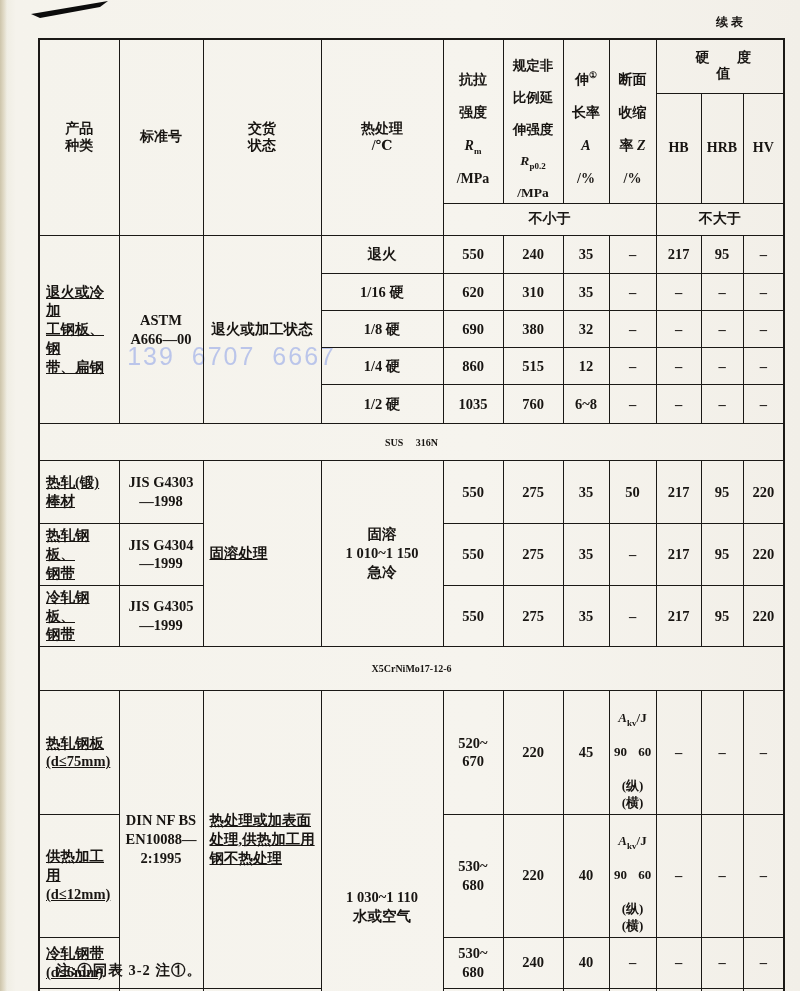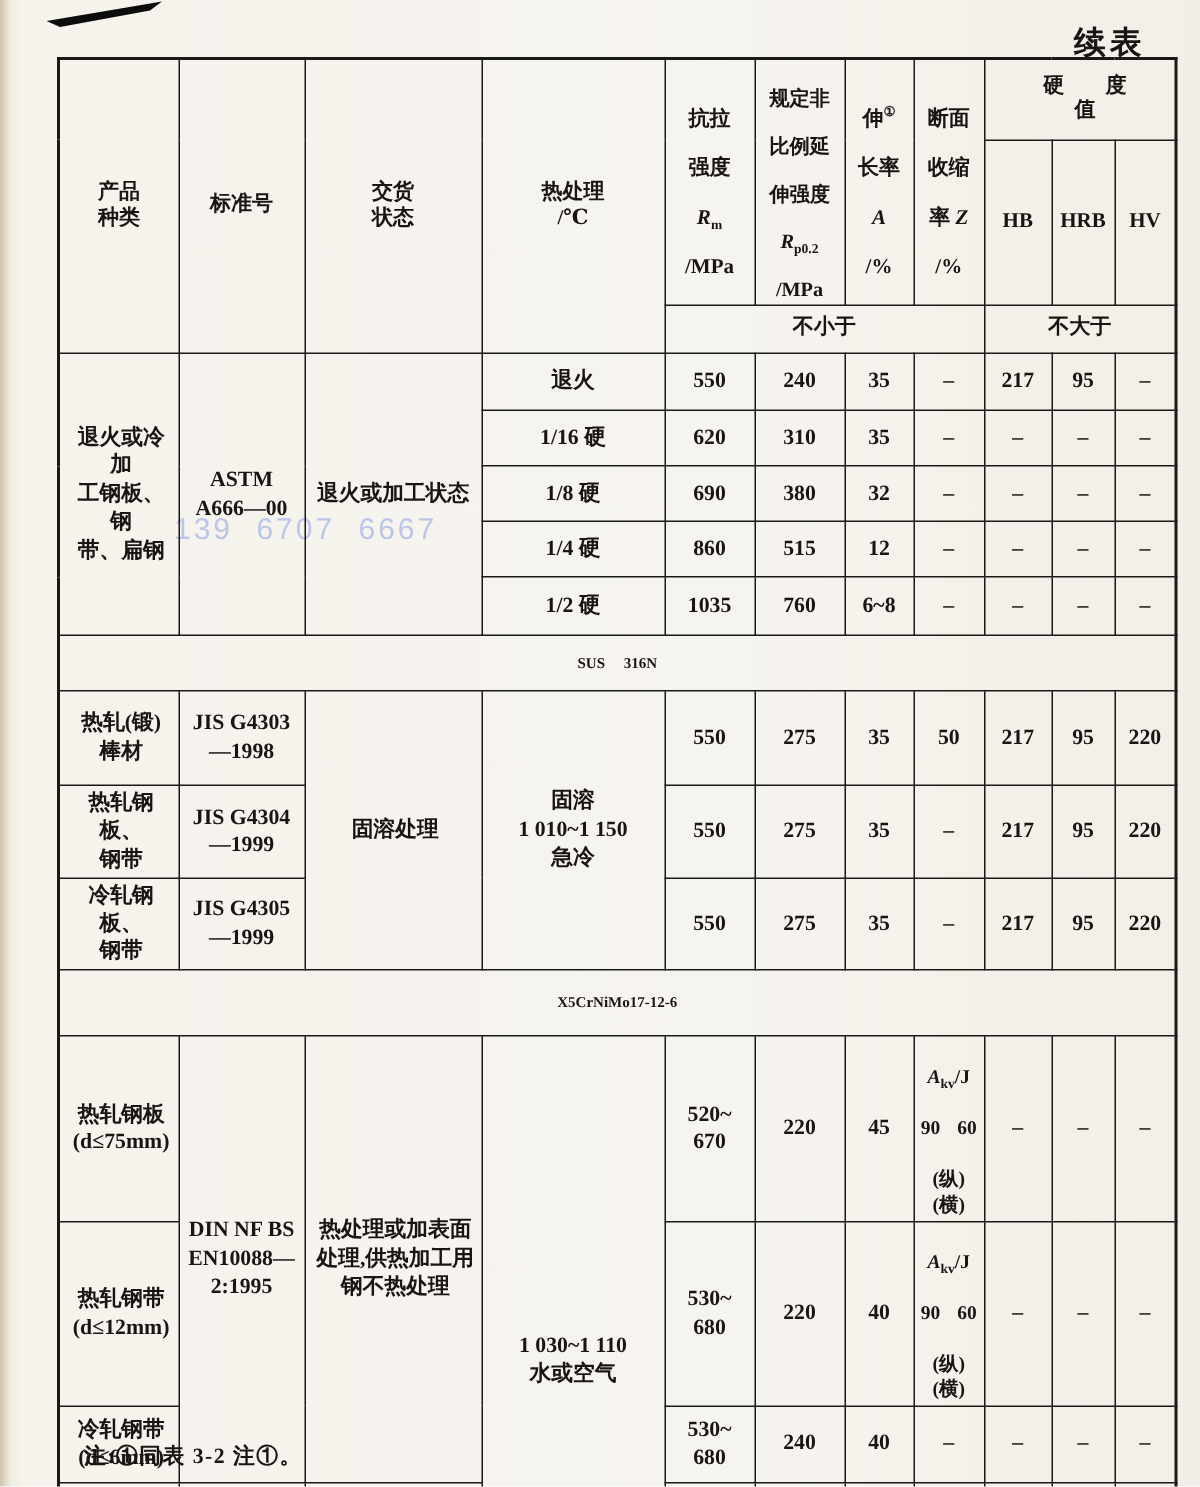--- a/index.html
+++ b/index.html
@@ -10,50 +10,50 @@
     font-family:"Liberation Serif","DejaVu Serif",serif;
     color:#181512;
   }
   .page-edge {
     position:absolute; left:0; top:0; width:7px; height:991px;
     background:linear-gradient(90deg,#cdc5ab 0%,#ded7c2 45%,rgba(222,215,194,0) 100%);
   }
   .pen-mark { position:absolute; left:28px; top:0; }
   .continued {
     position:absolute; left:716px; top:14px;
-    font-size:21px; font-weight:bold; letter-spacing:3px;
+    font-size:12px; font-weight:bold; letter-spacing:3px;
   }
   table.main {
     position:absolute; left:38px; top:38px; width:745px;
     border-collapse:collapse; table-layout:fixed;
     border:2px solid #1b1916;
   }
   td {
     border:1.6px solid #1b1916;
     text-align:center; vertical-align:middle;
     font-size:14.5px; font-weight:600; line-height:1.3;
     white-space:pre-line; padding:2px 3px;
     overflow:hidden;
   }
-  td.tl { text-align:center; padding-left:6px; }
+  td.tl { text-align:left; padding-left:6px;text-decoration:underline; }
   td.hdr { font-size:14px; line-height:1.18; font-weight:700; }
   td.hdr-wide { letter-spacing:12px; padding-left:22px;margin-top:12px; }
   td.spanner { font-size:10px; word-spacing:10px; }
   td.small { font-size:12.5px; line-height:1.25; }
   td.impact { font-size:13px; line-height:1.3; word-spacing:8px; }
   sub { font-size:9px; line-height:0; }
   sup { font-size:9px; line-height:0; }
   i { font-style:italic; }
   .watermark {
     position:absolute; left:116px; top:338px; width:220px;
     color:#b5c1ea; opacity:.9; pointer-events:none;
     font-family:"Liberation Sans","DejaVu Sans",sans-serif;
   }
   .wm1 { font-size:21px; letter-spacing:13px; white-space:nowrap; padding-left:14px; }
-  .wm2 { font-size:20px; letter-spacing:2px; word-spacing:8px; white-space:nowrap; margin-top:4px; }
+  .wm2 { font-size:25px; letter-spacing:2px; word-spacing:8px; white-space:nowrap; margin-top:4px;text-align:right; }
   .footnote {
     position:absolute; left:56px; top:961px;
     font-size:14.5px; font-weight:bold; letter-spacing:1px;text-align:center;
   }
 </style>
 </head>
 <body>
 
 <div class="page-edge"></div>
 
@@ -255,21 +255,21 @@
     <td class="impact">
       <i>A</i><sub>kv</sub><span>/J</span><br>
       <span>90 60</span><br>
       <span>(纵)(横)</span>
     </td>
     <td>–</td>
     <td>–</td>
     <td>–</td>
   </tr>
   <tr style="height:69px">
-    <td class="tl">热轧钢带
+    <td class="tl">供热加工用
 (d≤12mm)</td>
     <td>530~
 680</td>
     <td>220</td>
     <td>40</td>
     <td class="impact">
       <i>A</i><sub>kv</sub><span>/J</span><br>
       <span>90 60</span><br>
       <span>(纵)(横)</span>
     </td>

